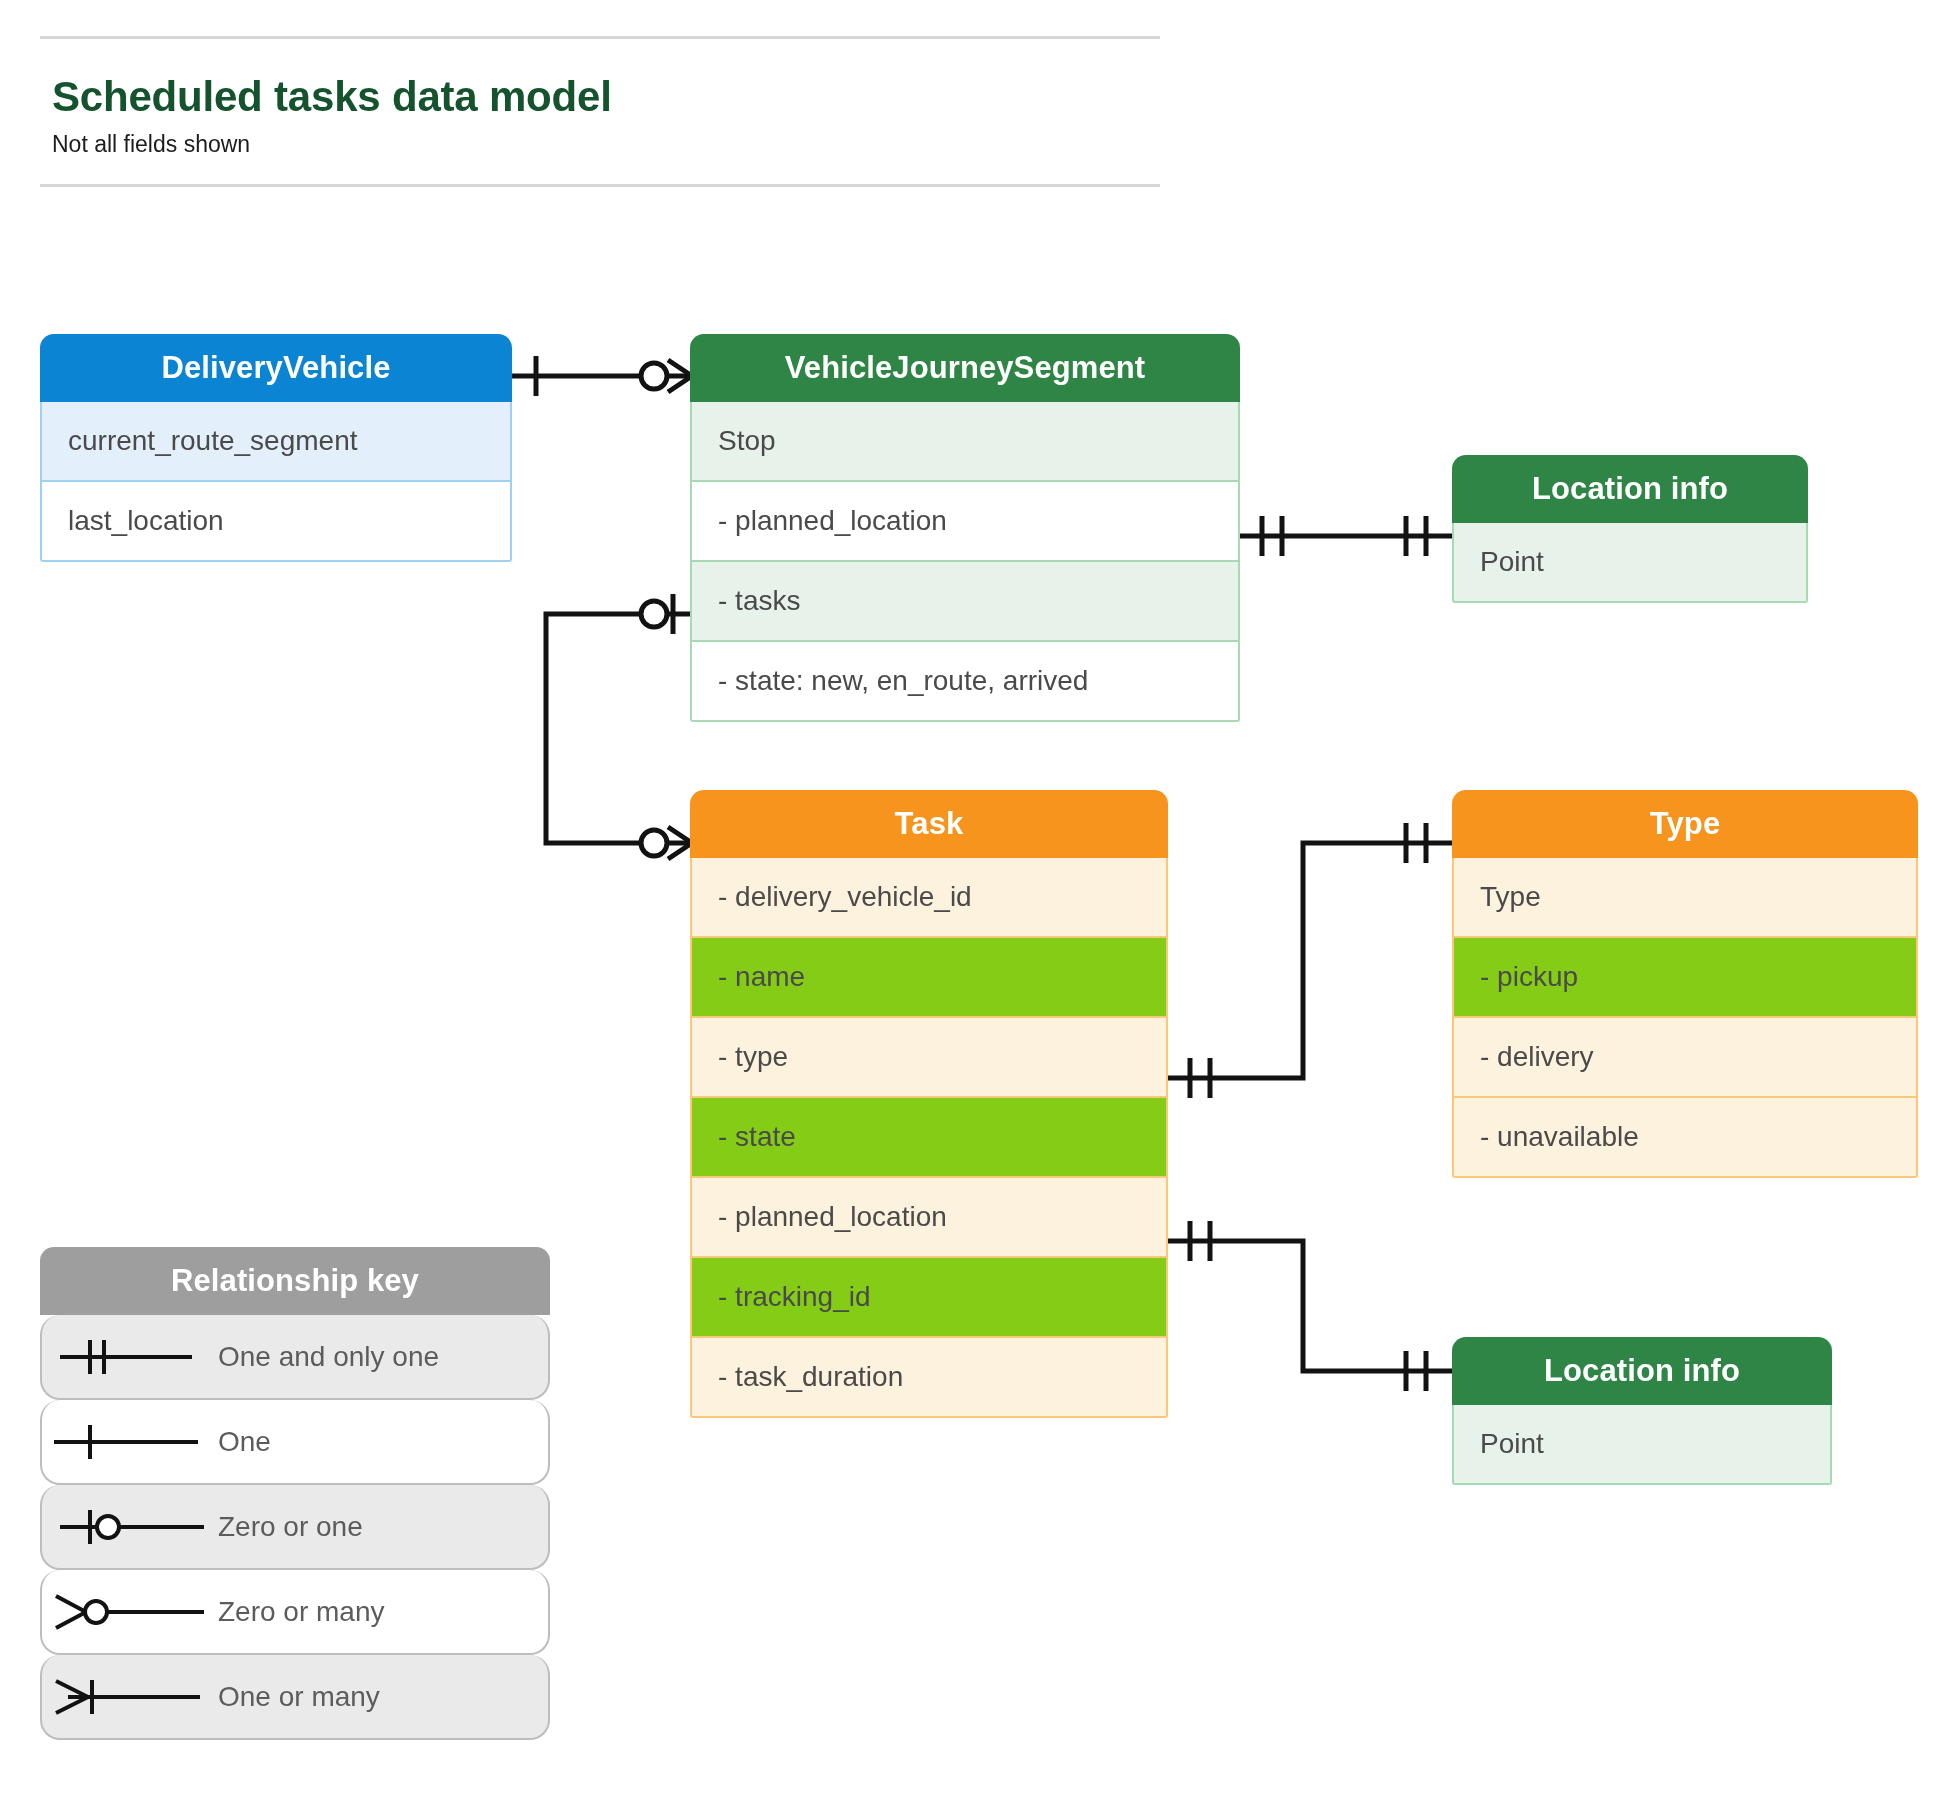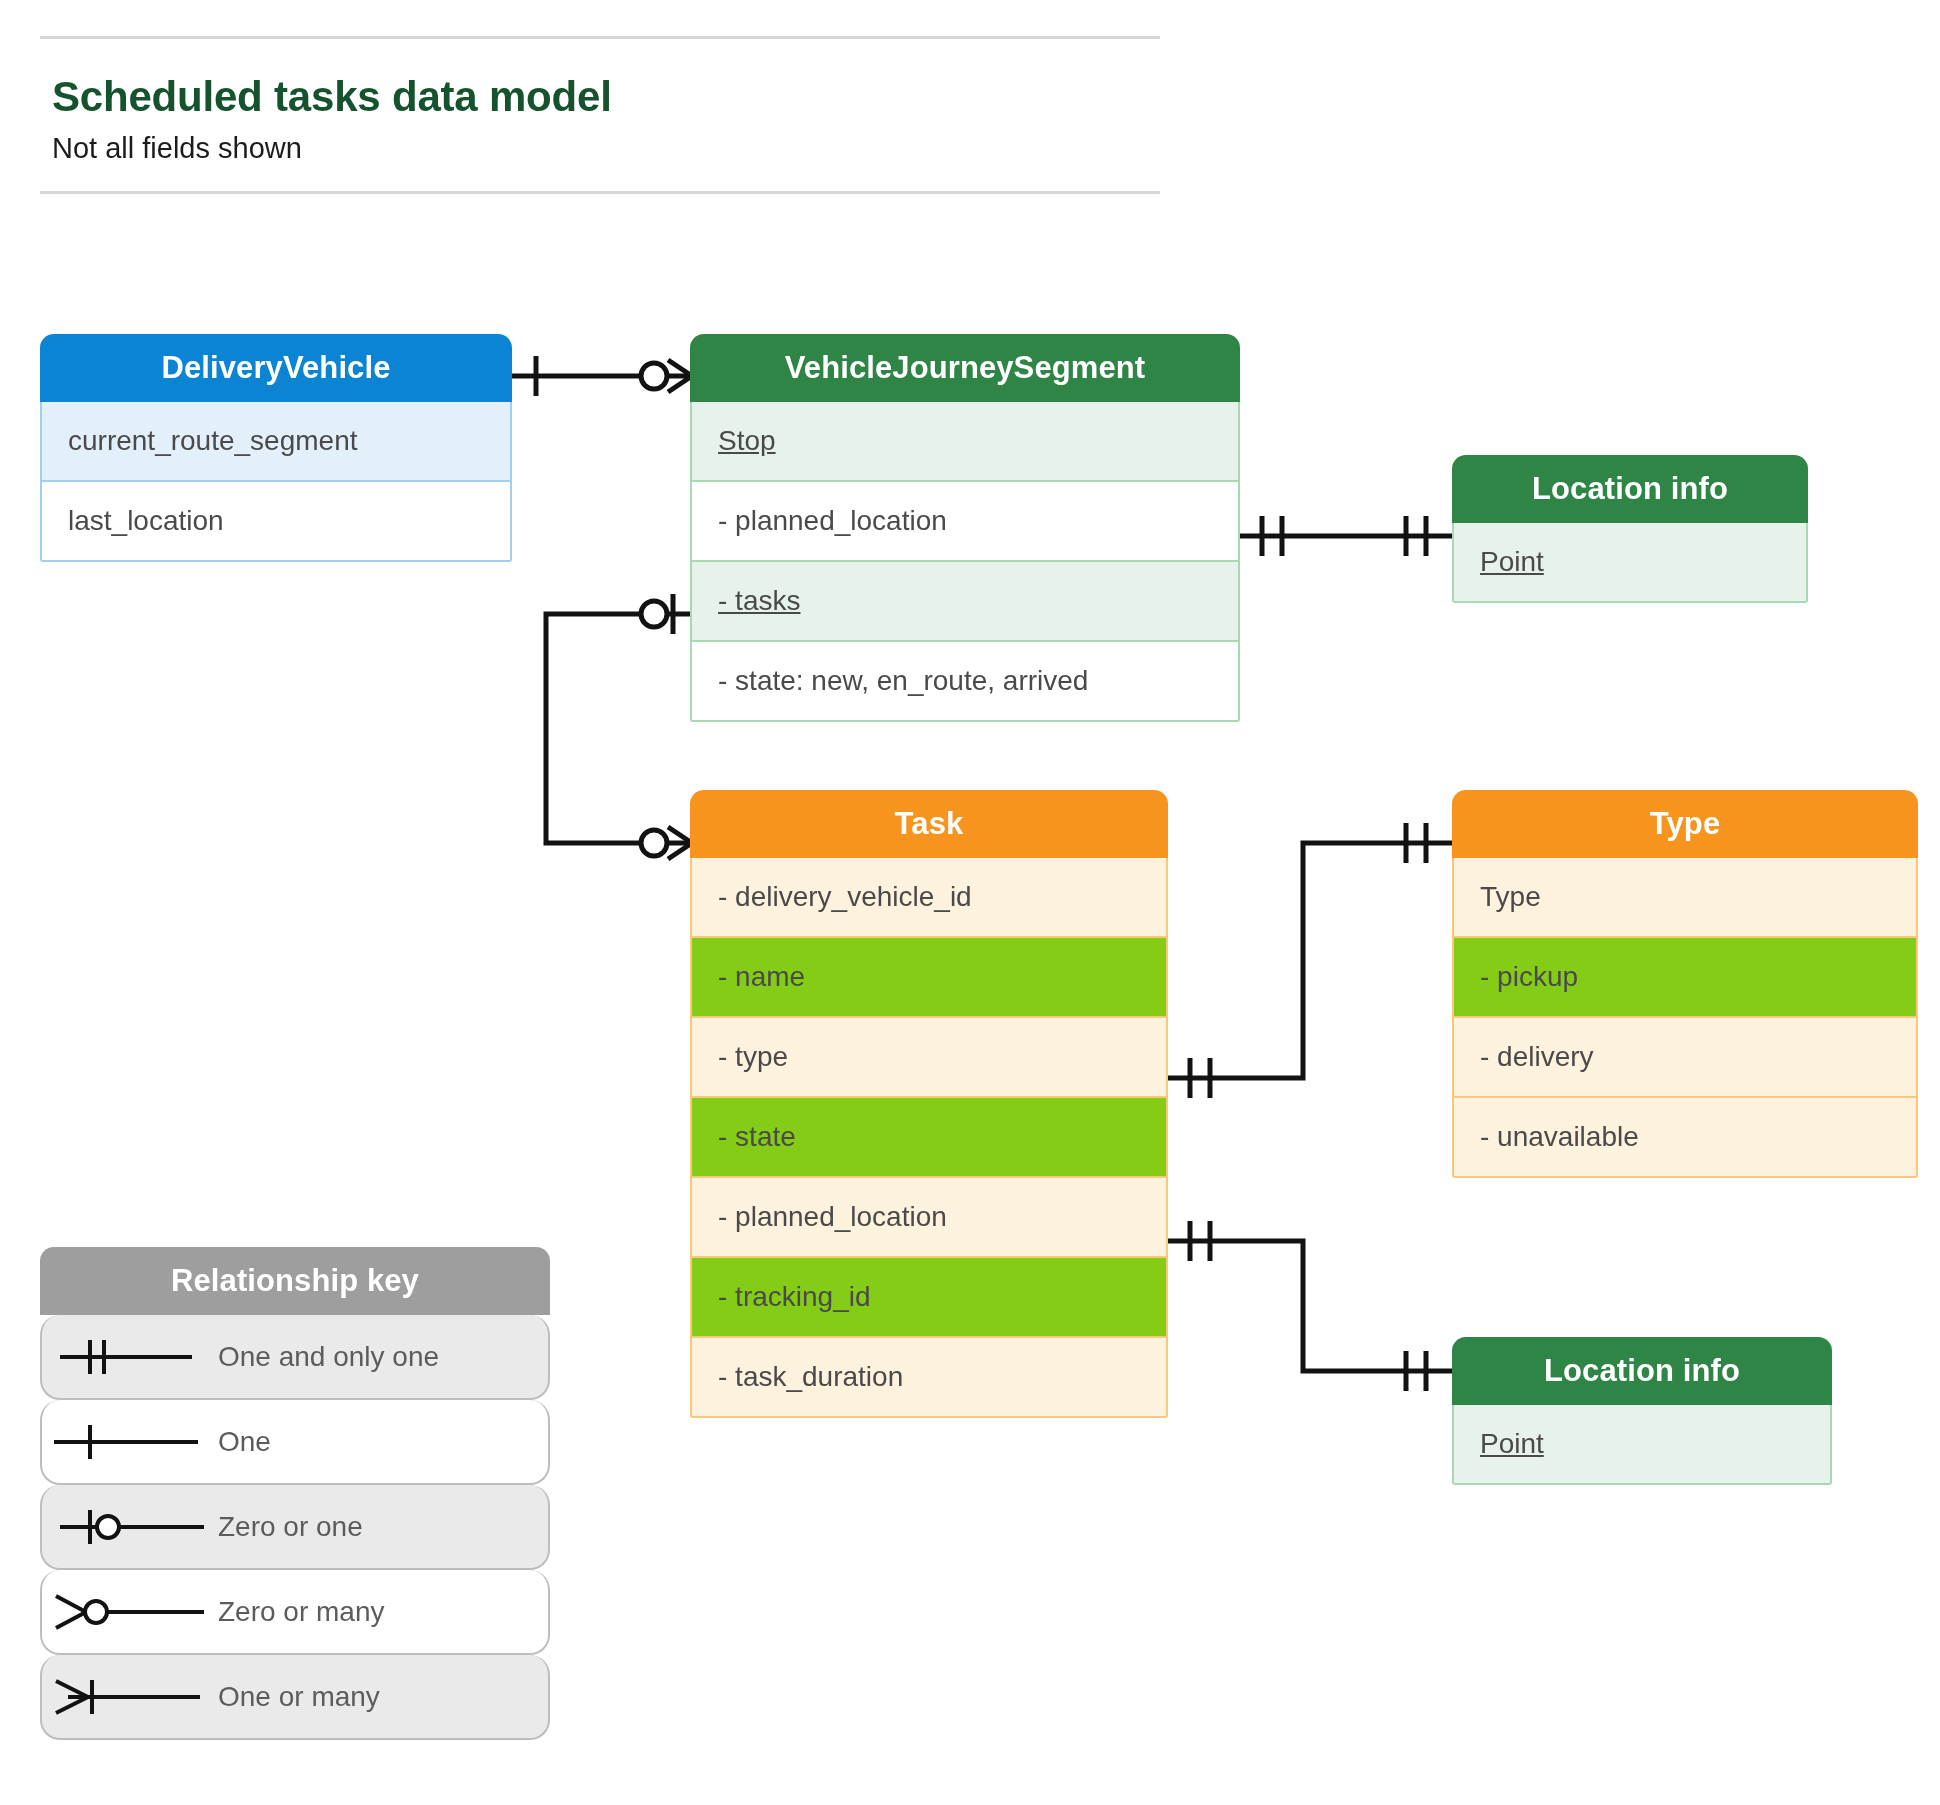--- a/index.html
+++ b/index.html
@@ -35,21 +35,21 @@
     padding: 34px 0 26px 12px;
   }
   #page-title {
     font-size: 42px;
     font-weight: bold;
     color: #14532d;
     letter-spacing: -0.2px;
     line-height: 1.12;
   }
   #page-subtitle {
-    font-size: 29px;
+    font-size: 23px;
     color: #1c1c1c;
     margin-top: 12px;
     line-height: 1.12;
   }
 
   
   .entity {
     position: absolute;
     box-sizing: border-box;
   }
@@ -81,21 +81,21 @@
 
   
   .c-blue   .ent-title { background: #0b84d4; }
   .c-blue   .ent-row   { border-color: #9fd0f2; }
   .c-blue   .ent-row.odd  { background: #e3f0fb; }
   .c-blue   .ent-row.even { background: #ffffff; }
 
   
   .c-green  .ent-title { background: #2e8546; }
   .c-green  .ent-row   { border-color: #a6d9b4; }
-  .c-green  .ent-row.odd  { background: #e7f3ea; text-decoration: underline; }
+  .c-green  .ent-row.odd  { background: #e7f3ea; }
   .c-green  .ent-row.even { background: #ffffff; }
 
   
   .c-orange .ent-title { background: #f7941e; }
   .c-orange .ent-row   { border-color: #fbc87a; }
   .c-orange .ent-row.odd  { background: #fdf2dd; }
   .c-orange .ent-row.even { background: #84cc16; }
 
   
   .c-grey   .ent-title { background: #9e9e9e; }

